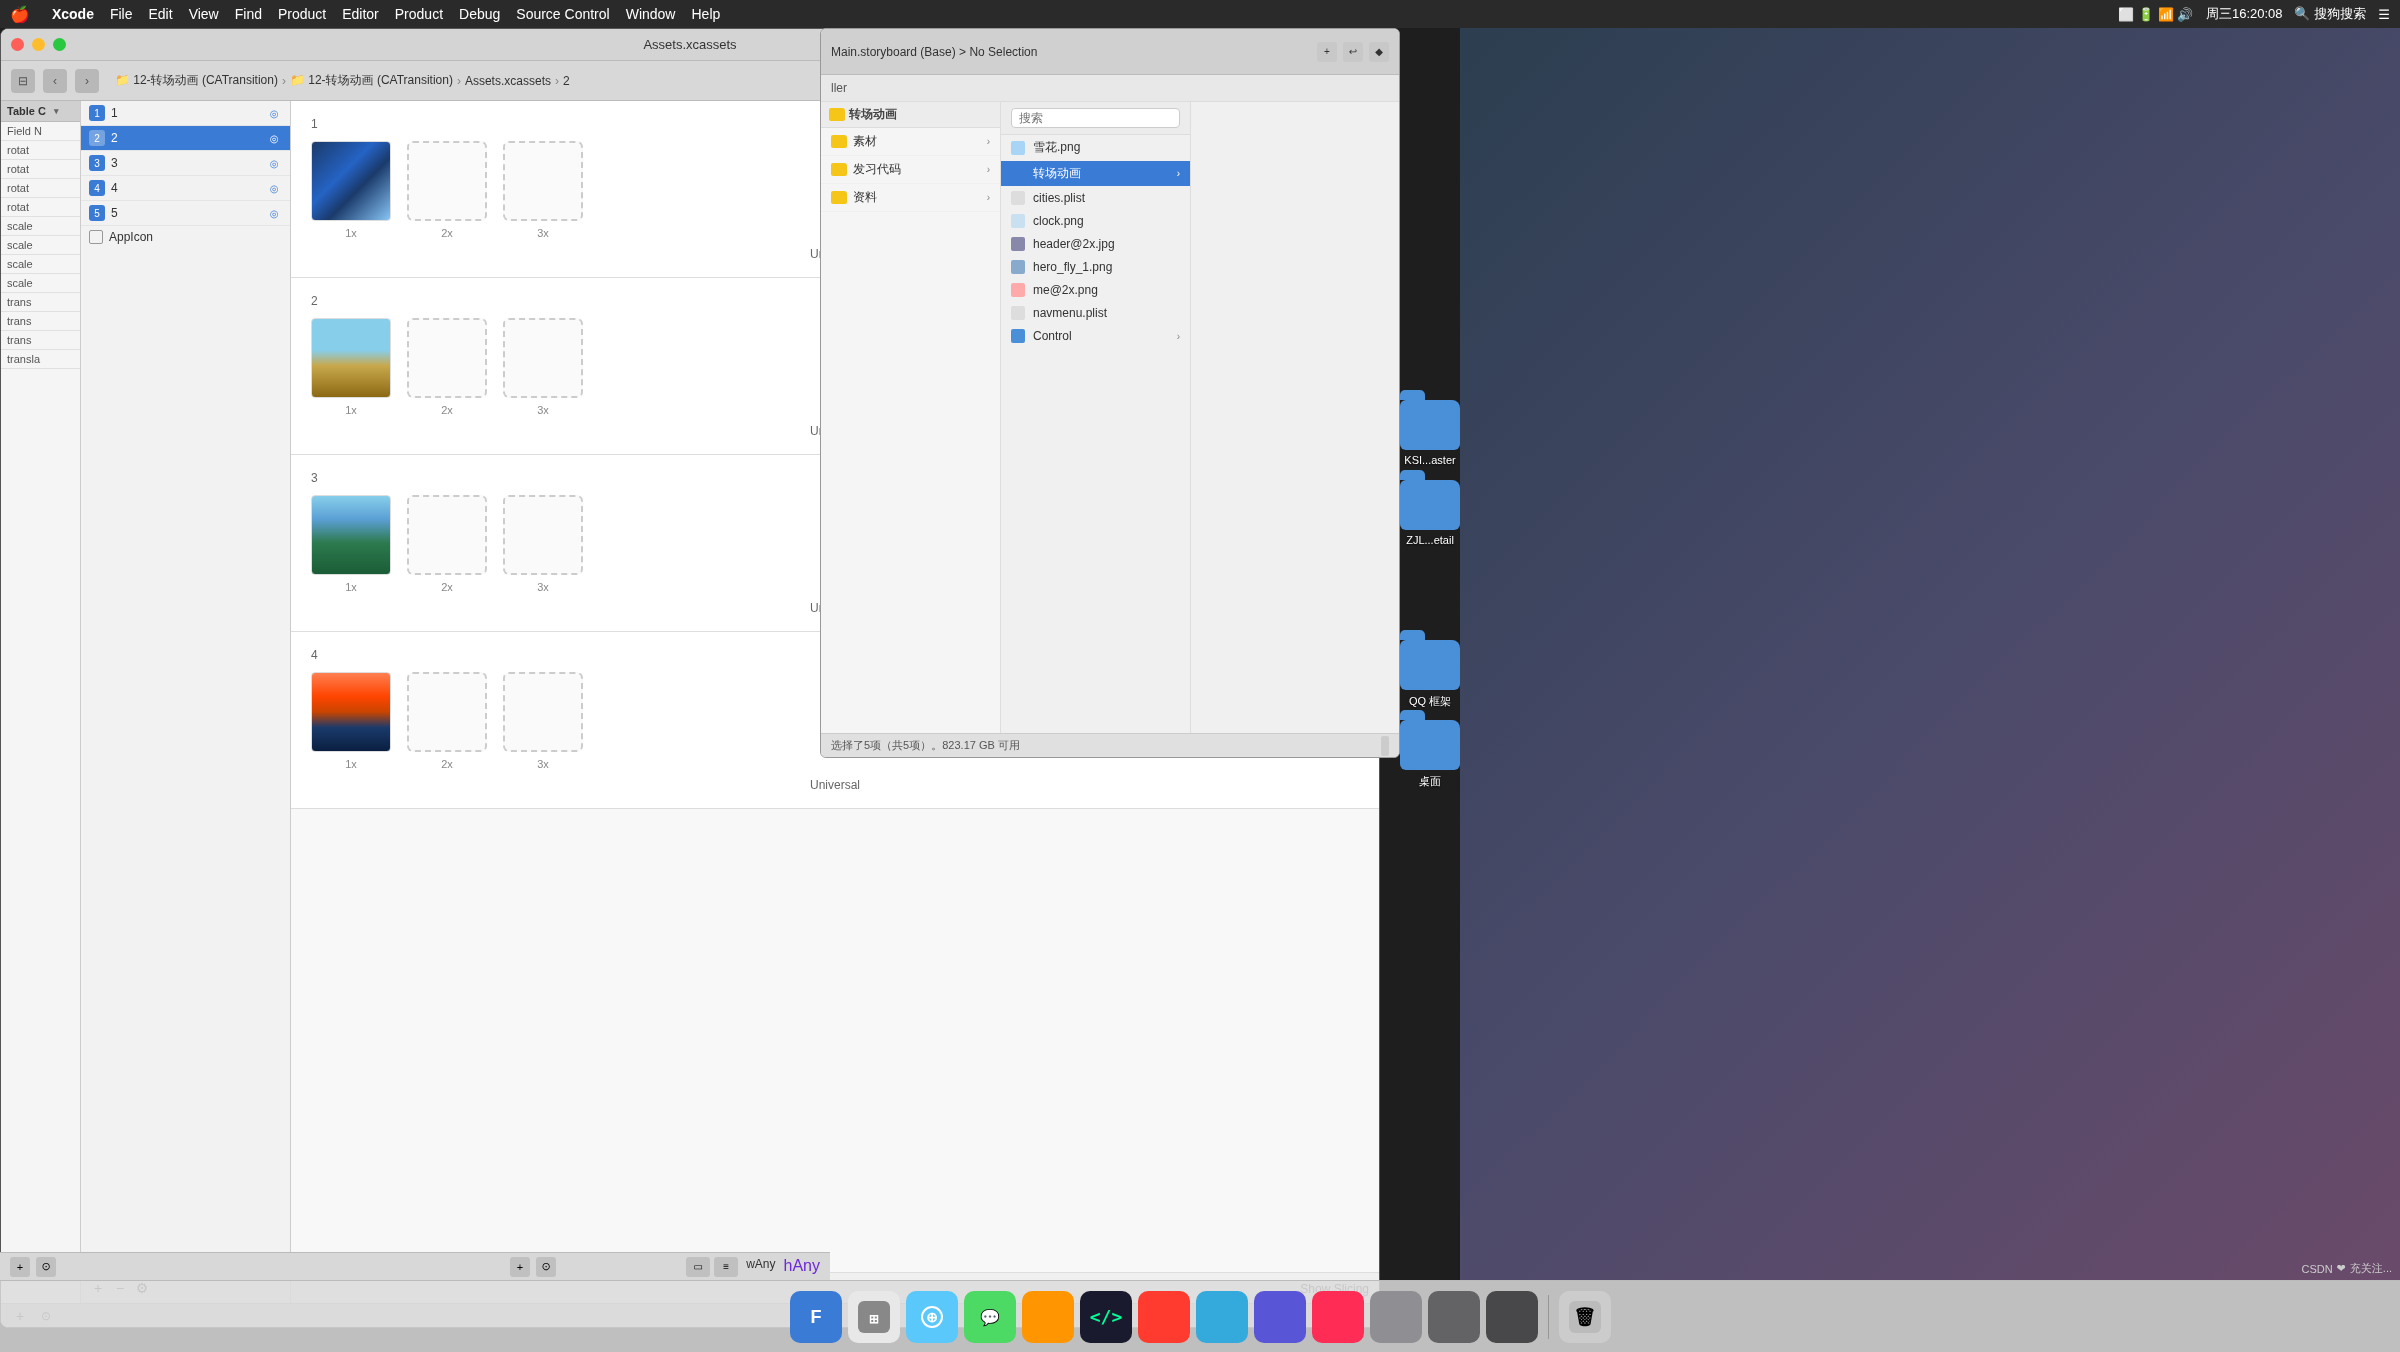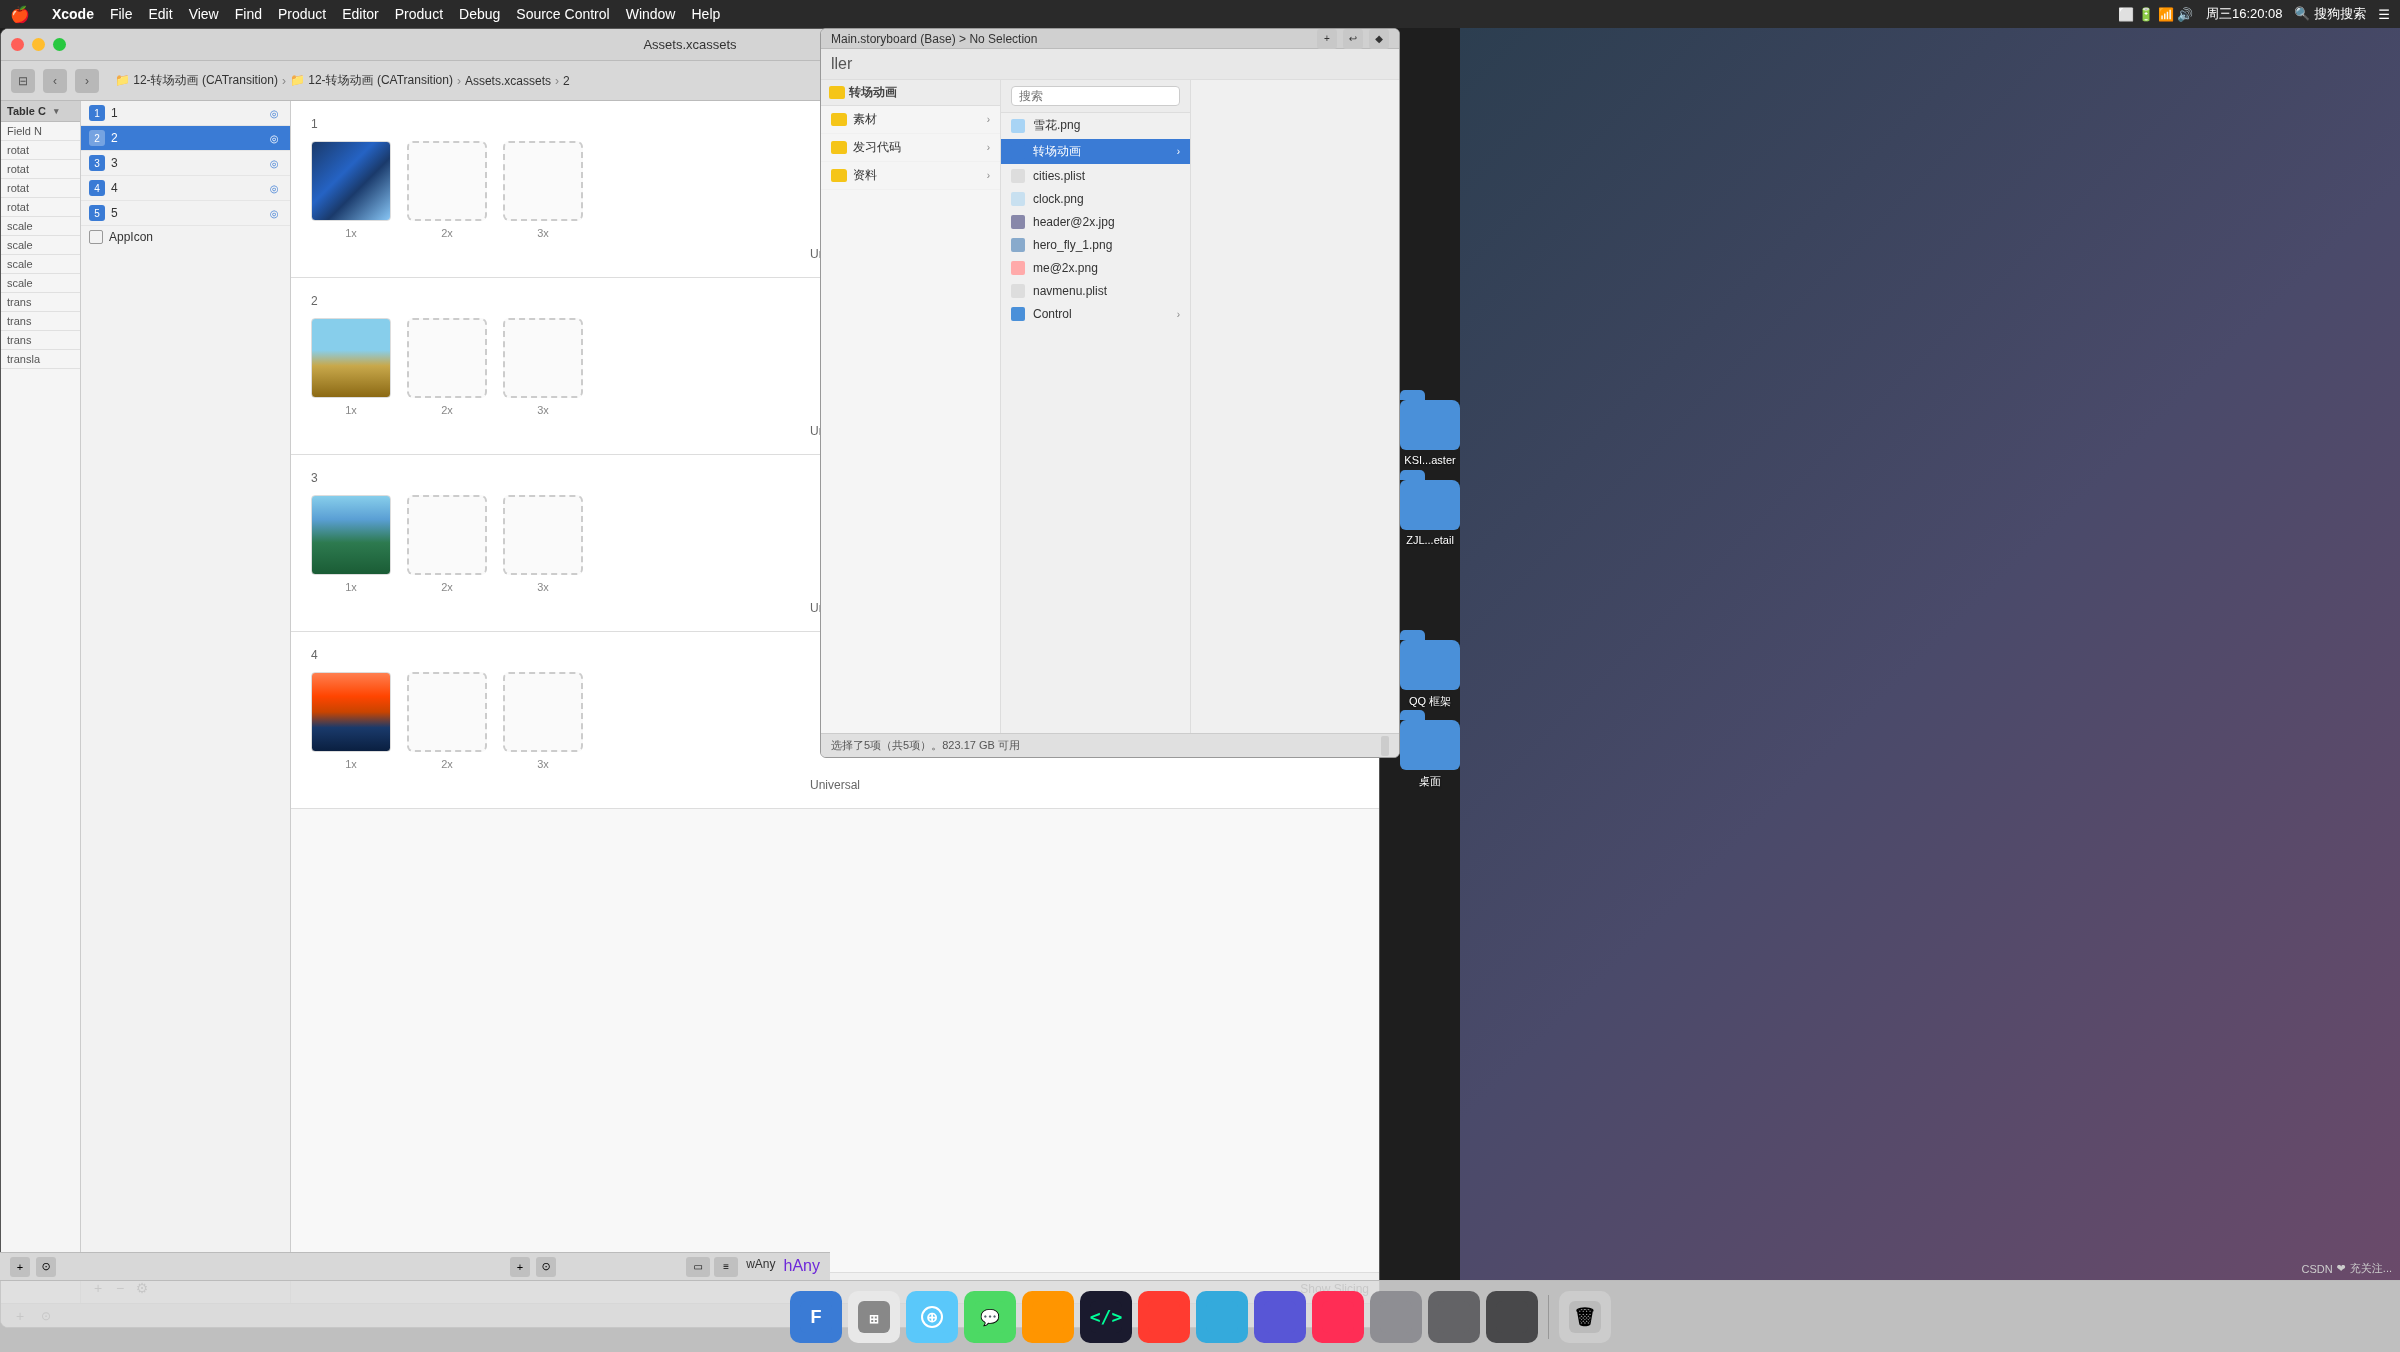--- a/index.html
+++ b/index.html
@@ -381,21 +381,21 @@
       text-shadow: 0 1px 2px rgba(0,0,0,0.8);
       text-align: center;
     }
 
     
     ::-webkit-scrollbar { width: 6px; height: 6px; }
     ::-webkit-scrollbar-track { background: #f0f0f0; }
     ::-webkit-scrollbar-thumb { background: #bbb; border-radius: 3px; }
     .storyboard-header {
       background: #d0d0d0;
-      height: 20px;
+      height: 46px;
       display: flex;
       align-items: center;
       padding: 0 10px;
       font-size: 12px;
       color: #333;
       gap: 6px;
       border-bottom: 1px solid #bbb;
     }
   </style>
 </head>
@@ -604,21 +604,21 @@
 
   <div class="storyboard-header">
     <span>Main.storyboard (Base) &gt; No Selection</span>
     <div style="margin-left:auto;display:flex;gap:6px;">
       <div style="width:20px;height:20px;background:#c8c8c8;border-radius:3px;display:flex;align-items:center;justify-content:center;font-size:10px;cursor:pointer;">+</div>
       <div style="width:20px;height:20px;background:#c8c8c8;border-radius:3px;display:flex;align-items:center;justify-content:center;font-size:10px;cursor:pointer;">↩</div>
       <div style="width:20px;height:20px;background:#c8c8c8;border-radius:3px;display:flex;align-items:center;justify-content:center;font-size:10px;cursor:pointer;">◆</div>
     </div>
   </div>
 
-  <div style="padding:6px 10px;font-size:16px;color:#555;background:#e8e8e8;border-bottom:1px solid #ddd;">
+  <div style="padding:6px 10px;font-size:12px;color:#555;background:#e8e8e8;border-bottom:1px solid #ddd;">
     <span>ller</span>
   </div>
 
   <div style="display:flex;flex:1;overflow:hidden;">
 
     <div style="width:180px;border-right:1px solid #ddd;overflow-y:auto;background:#f5f5f5;">
       <div style="padding:4px 8px;font-size:12px;color:#444;font-weight:600;background:#ececec;border-bottom:1px solid #ddd;display:flex;align-items:center;gap:4px;">
         <div style="width:16px;height:13px;background:#f5c518;border-radius:2px 3px 2px 2px;position:relative;flex-shrink:0;"></div>
         <span>转场动画</span>
       </div>

